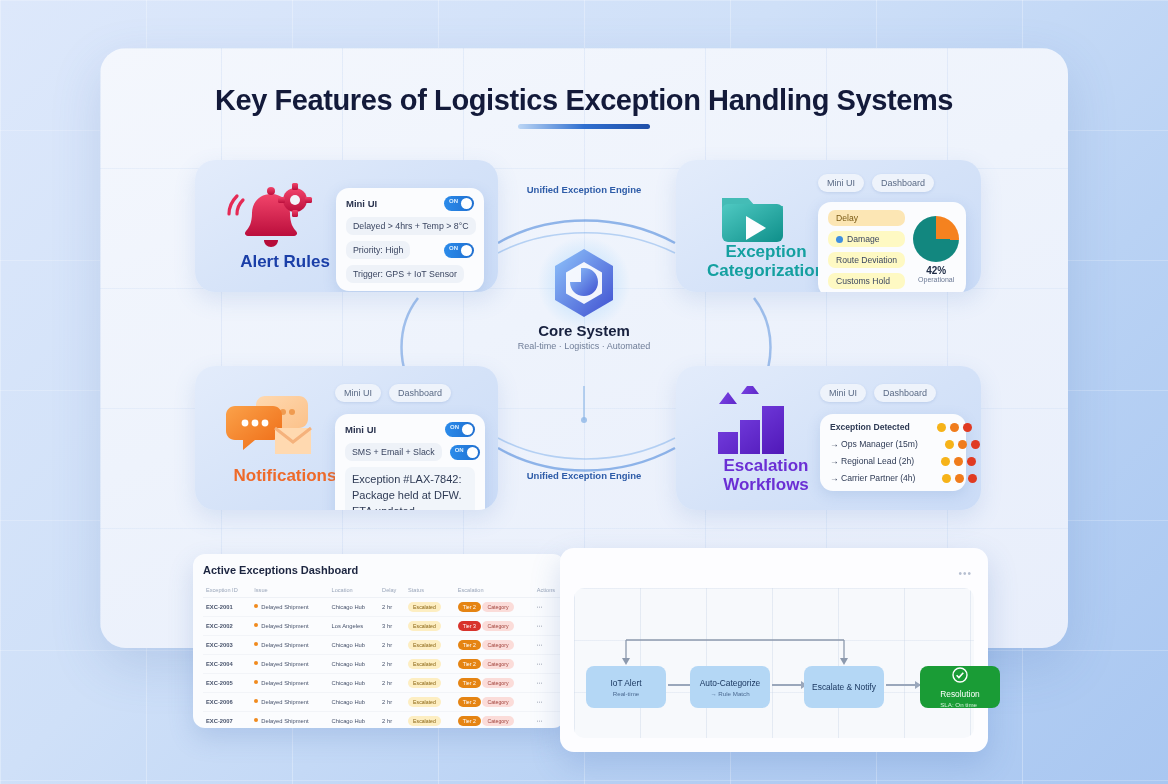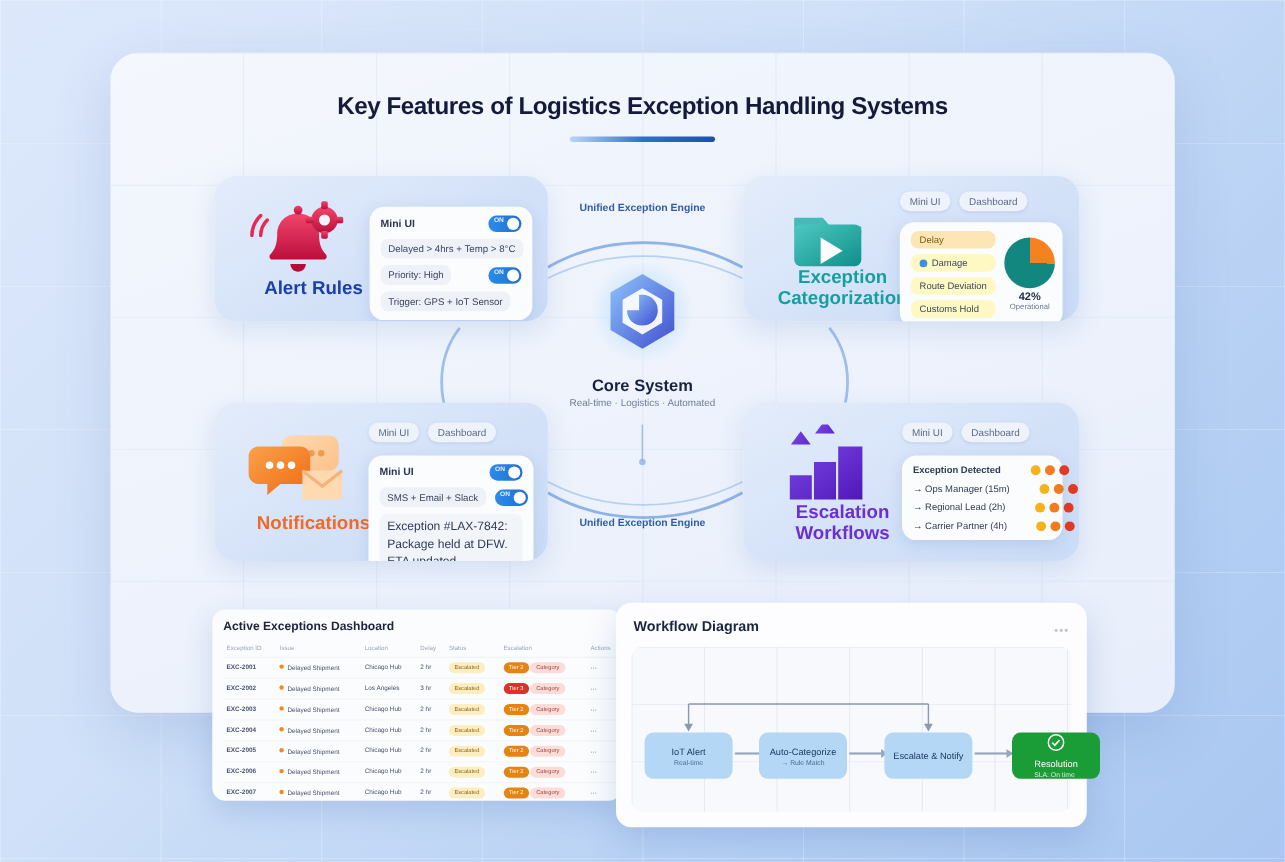--- a/index.html
+++ b/index.html
@@ -33,21 +33,21 @@
   .panel-grid {
     position: absolute; inset: 0;
     background-image:
       linear-gradient(to right, rgba(190,210,240,.30) 1px, transparent 1px),
       linear-gradient(to bottom, rgba(190,210,240,.22) 1px, transparent 1px);
     background-size: 121px 120px;
   }
   .title {
     position: absolute; top: 36px; left: 0; right: 0;
     text-align: center;
-    font-size: 22px; font-weight: bold; letter-spacing: -.4px;
+    font-size: 29px; font-weight: bold; letter-spacing: -.4px;
     color: #131a3a;
   }
   .title-rule {
     position: absolute; top: 76px; left: 50%; transform: translateX(-50%);
     width: 132px; height: 5px; border-radius: 3px;
     background: linear-gradient(90deg, #bcd6f5, #2f6fd0, #1f4fa8);
   }
 
   
   .card {
@@ -132,21 +132,21 @@
   .dots { display: flex; gap: 4px; flex: none; }
   .dot { width: 9px; height: 9px; border-radius: 50%; }
 
   
   .hub { position: absolute; left: 384px; top: 196px; width: 200px; text-align: center; }
   .hub-badge { width: 78px; height: 78px; margin: 0 auto; position: relative; }
   .hub-glow {
     position: absolute; inset: -8px; border-radius: 24px;
     background: radial-gradient(circle, rgba(130,200,255,.55), rgba(180,220,255,0) 70%);
   }
-  .hub-name { margin-top: 20px; font-size: 15px; font-weight: bold; color: #17203e; }
+  .hub-name { margin-top: 0; font-size: 15px; font-weight: bold; color: #17203e; }
   .hub-sub { margin-top: 2px; font-size: 9px; color: #6f7d97; }
   .engine-label {
     position: absolute; left: 0; width: 100%; text-align: center;
     font-size: 9.5px; font-weight: bold; color: #2e5ca8;
   }
 
   
   .dash {
     position: absolute; left: 193px; top: 554px; width: 372px; height: 174px;
     background: #fbfcfe; border-radius: 12px;
@@ -566,21 +566,20 @@
           <td>2 hr</td>
           <td><span class="tag tag-y">Escalated</span></td>
           <td><span class="tag tag-o">Tier 2</span> <span class="tag tag-p">Category</span></td>
           <td class="act">⋯</td>
         </tr>
       </tbody>
   </table>
 </div>
 
 <div class="wf">
-  <div class="wf-title">Workflow Diagram</div>
   <div class="wf-dots">•••</div>
   <div class="wf-canvas">
     <div class="wf-canvas-grid"></div>
     <svg style="position:absolute;left:0;top:0;width:400px;height:160px">
       <path d="M52 52h218" stroke="#8c99ad" stroke-width="1.3" fill="none"></path>
       <path d="M52 52v22" stroke="#8c99ad" stroke-width="1.3" fill="none"></path>
       <path d="M270 52v22" stroke="#8c99ad" stroke-width="1.3" fill="none"></path>
       <path d="M48 70l4 7 4-7z" fill="#8c99ad"></path>
       <path d="M266 70l4 7 4-7z" fill="#8c99ad"></path>
     </svg>

